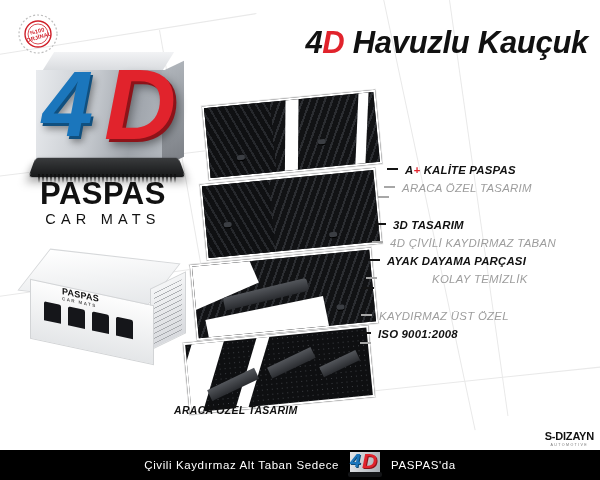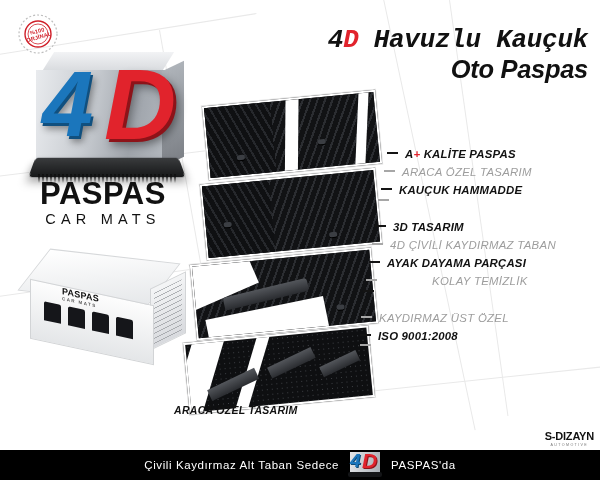--- a/index.html
+++ b/index.html
@@ -85,21 +85,21 @@
     background-image:radial-gradient(#45484d 0.9px,transparent 1px);
     background-size:5px 5px;opacity:.85;}
   .ledge{position:absolute;background:linear-gradient(180deg,#53565b,#2a2c30);}
 
   #caption{position:absolute;left:174px;top:404px;font-size:10.5px;font-weight:bold;
     font-style:italic;color:#111;letter-spacing:.3px;}
 
   
   #headline{position:absolute;left:286px;top:26px;width:302px;text-align:right;
     font-style:italic;font-weight:bold;color:#111;line-height:1.12;}
-  #headline .l1{font-size:26px;letter-spacing:-.3px;font-family:Liberation Mono, monospace;}
+  #headline .l1{font-size:31px;letter-spacing:-.3px;}
   #headline .l2{font-size:25.5px;letter-spacing:-.3px;}
   #headline .red{color:#e1232c;}
 
   
   #features{position:absolute;left:360px;top:148px;width:240px;}
   .feat{display:flex;align-items:baseline;white-space:nowrap;font-style:italic;height:18.2px;}
   .dash{display:inline-block;flex:none;margin-right:7px;height:0;
     border-top:2px solid #141414;width:11px;position:relative;top:-4px;}
   .feat.light .dash{border-top:2px solid #a7a7a7;}
   .ftxt{font-size:11.4px;font-weight:bold;color:#111;letter-spacing:.2px;}
@@ -220,35 +220,30 @@
     <div class="gap" style="left:58px;top:-20px;width:12px;height:110px;transform:rotate(22deg);"></div>
     <div class="ledge" style="left:18px;top:38px;width:52px;height:12px;transform:rotate(-20deg);"></div>
     <div class="ledge" style="left:80px;top:22px;width:48px;height:12px;transform:rotate(-20deg);"></div>
     <div class="ledge" style="left:132px;top:28px;width:40px;height:11px;transform:rotate(-20deg);"></div>
   </div>
 
   <div id="caption">ARACA ÖZEL TASARIM</div>
 
   <div id="headline">
     <div class="l1"><span>4</span><span class="red">D</span><span> Havuzlu Kauçuk</span></div>
-    <div class="l2">Oto Paspas</div>
   </div>
 
   <div id="features">
-    <div class="feat" style="margin-left:27px;">
+    <div class="feat" style="margin-left:27px;margin-top:16px;">
       <span class="dash"></span>
       <span class="ftxt"><span>A</span><span class="plus">+</span><span> KALİTE PASPAS</span></span>
     </div>
     <div class="feat light" style="margin-left:24px;">
       <span class="dash"></span>
       <span class="ftxt">ARACA ÖZEL TASARIM</span>
-    </div>
-    <div class="feat" style="margin-left:21px;">
-      <span class="dash"></span>
-      <span class="ftxt">KAUÇUK HAMMADDE</span>
     </div>
     <div class="feat light" style="margin-left:18px;">
       <span class="dash"></span>
     </div>
     <div class="feat" style="margin-left:15px;">
       <span class="dash"></span>
       <span class="ftxt">3D TASARIM</span>
     </div>
     <div class="feat light" style="margin-left:12px;">
       <span class="dash"></span>

